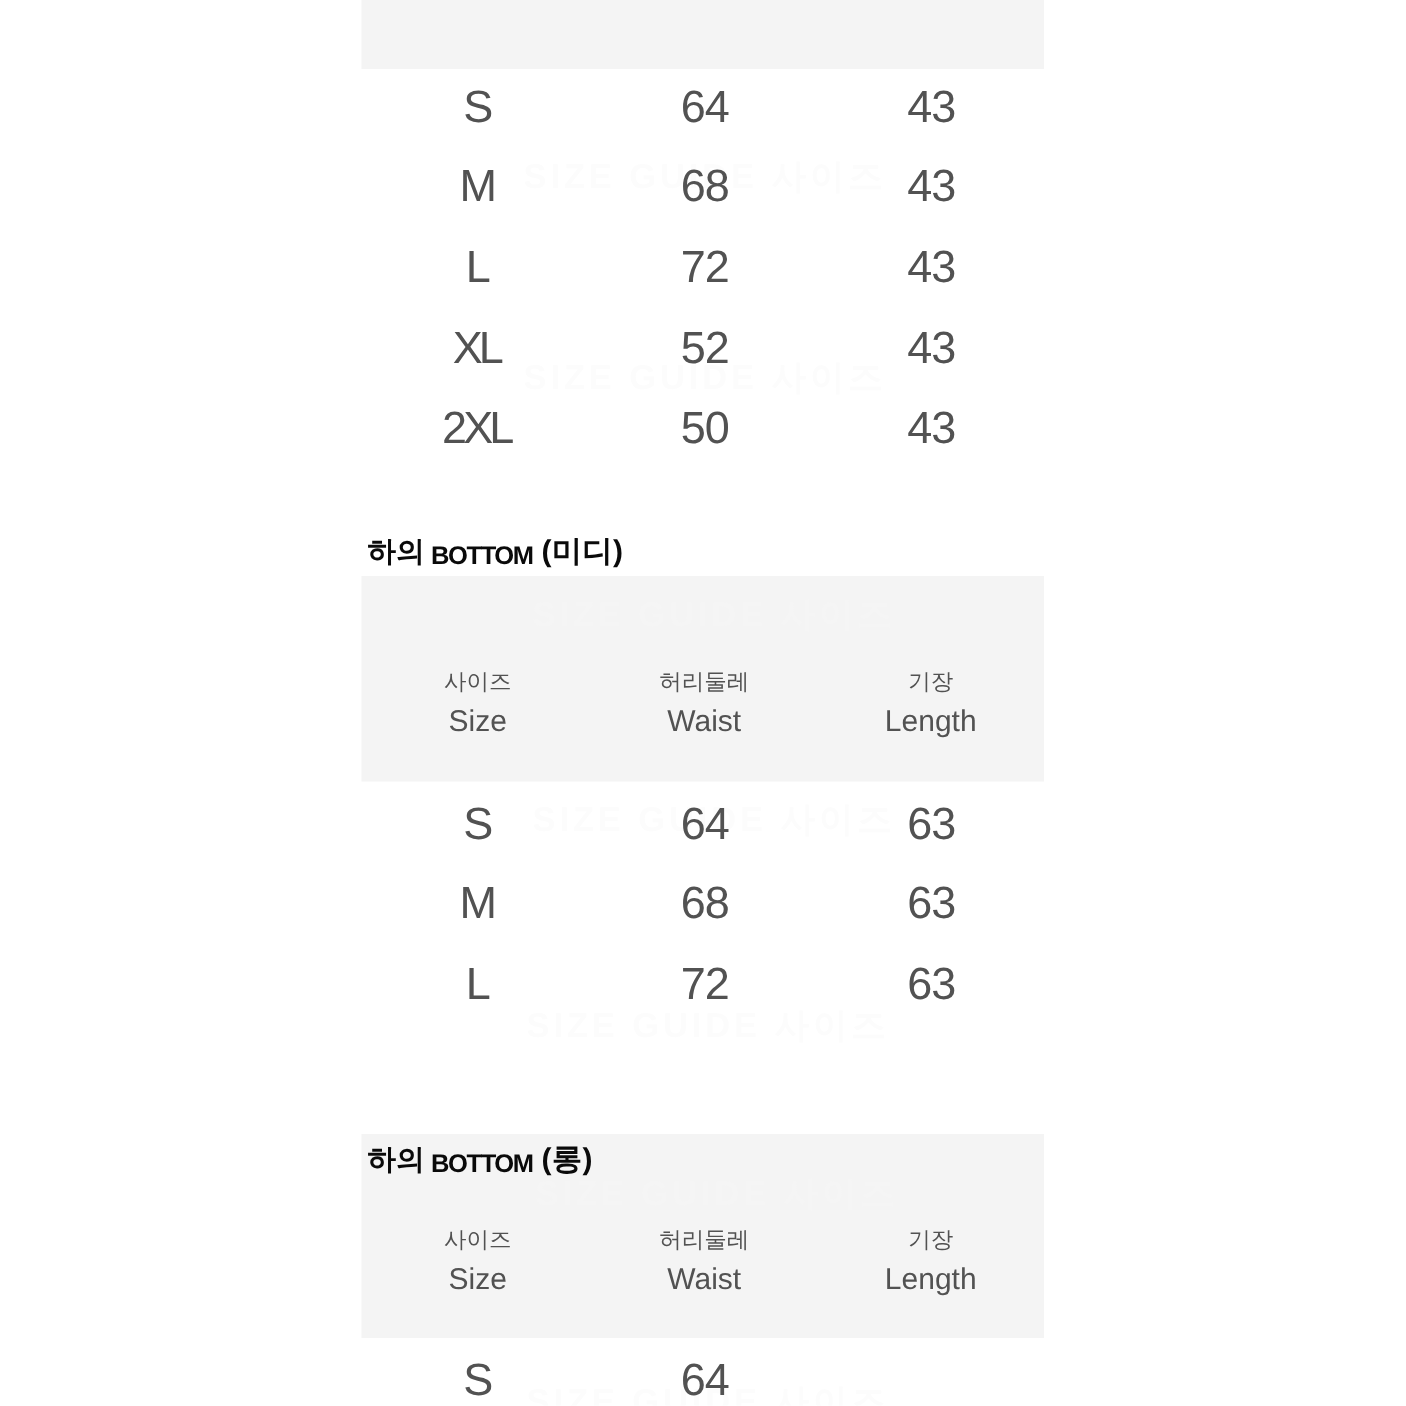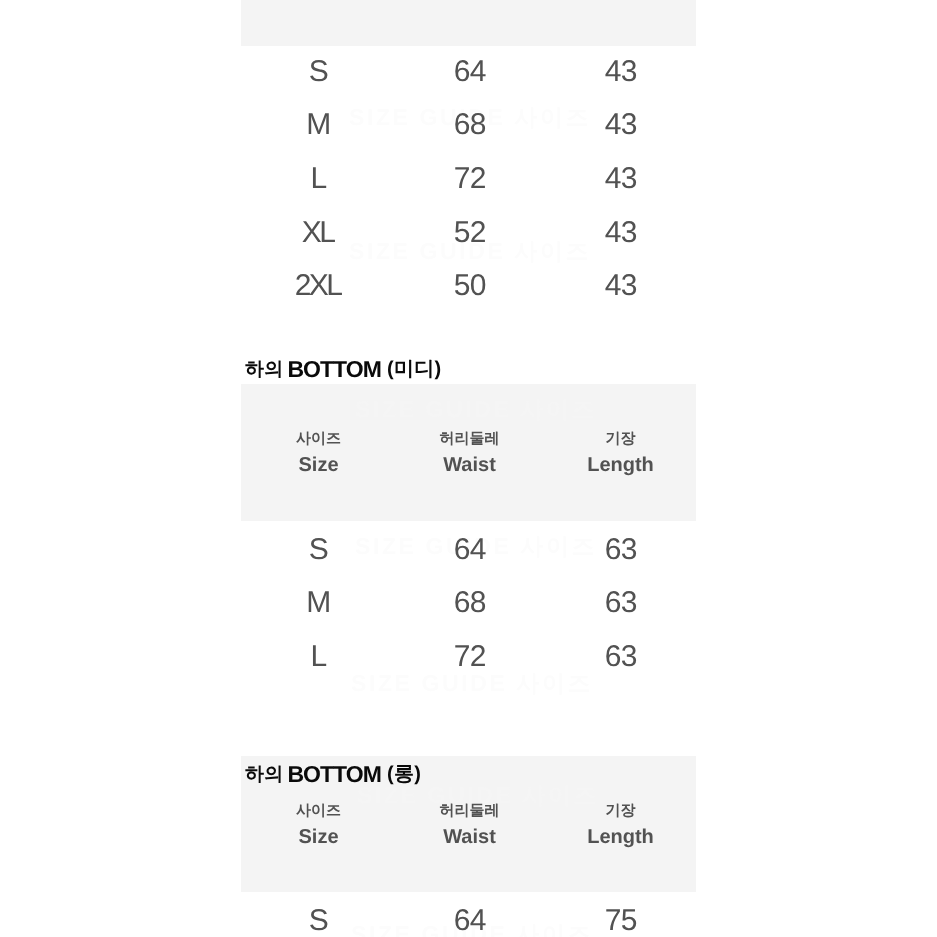--- a/index.html
+++ b/index.html
@@ -17,33 +17,33 @@
   .wm-layer.below{z-index:0;}
   .wm-panelclip{position:absolute;left:241px;width:455px;overflow:hidden;z-index:2;pointer-events:none;}
   .wm-panelclip .wm{color:#f5f5f5;}
   .wm{position:absolute;white-space:nowrap;font-size:23px;font-weight:700;letter-spacing:2.6px;filter:blur(0.45px);}
   .wm-layer .wm{color:#fcfcfc;}
 
   .hdrbox{position:absolute;left:241px;width:455px;background:#f4f4f4;z-index:1;}
 
   .sect-title{position:absolute;z-index:3;transform:translateZ(0);left:245px;font-weight:700;color:#0a0a0a;white-space:nowrap;}
   .sect-title .ko{font-size:19px;letter-spacing:0.2px;position:relative;top:-1px;}
-  .sect-title .la{font-size:23px;letter-spacing:-0.95px;margin:0 6px 0 4px;position:relative;top:0.8px;}
+  .sect-title .la{font-size:17px;letter-spacing:-0.95px;margin:0 6px 0 4px;position:relative;top:0.8px;}
   .sect-title .ko2{font-size:20px;letter-spacing:0.3px;position:relative;top:-1px;}
 
   .row{position:absolute;left:241px;width:455px;height:31px;z-index:3;transform:translateZ(0);}
   .cell{position:absolute;top:0;width:160px;text-align:center;color:#525252;font-size:30px;line-height:31px;}
   .c0{left:-2.5px;}
   .c1{left:148.5px;}
   .c2{left:299.5px;}
   .cell.c1,.cell.c2{letter-spacing:-0.7px;text-indent:0.7px;}
   .cell.c0{left:-3.5px;letter-spacing:-2.6px;}
 
   .hrow{position:absolute;left:241px;width:455px;z-index:3;transform:translateZ(0);}
-  .hcell{position:absolute;top:0;width:160px;text-align:center;color:#525252;font-weight:bold;}
+  .hcell{position:absolute;top:16px;width:160px;text-align:center;color:#525252;}
   .hko{font-size:15px;line-height:16px;height:16px;}
   .hen{font-size:20px;line-height:19px;height:19px;margin-top:9.4px;}
 </style>
 </head>
 <body>
 
 <div class="page">
 
   <div class="wm-layer below">
     <div class="wm" style="left:349px;top:102px;">SIZE GUIDE 사이즈</div>
@@ -139,16 +139,15 @@
     </div>
     <div class="hcell c2">
       <div class="hko">기장</div>
       <div class="hen">Length</div>
     </div>
   </div>
 
   <div class="row" style="top:904.5px;">
     <div class="cell c0">S</div>
     <div class="cell c1">64</div>
-    <div class="cell c2">75</div>
   </div>
 
 </div>
 
 </body></html>

